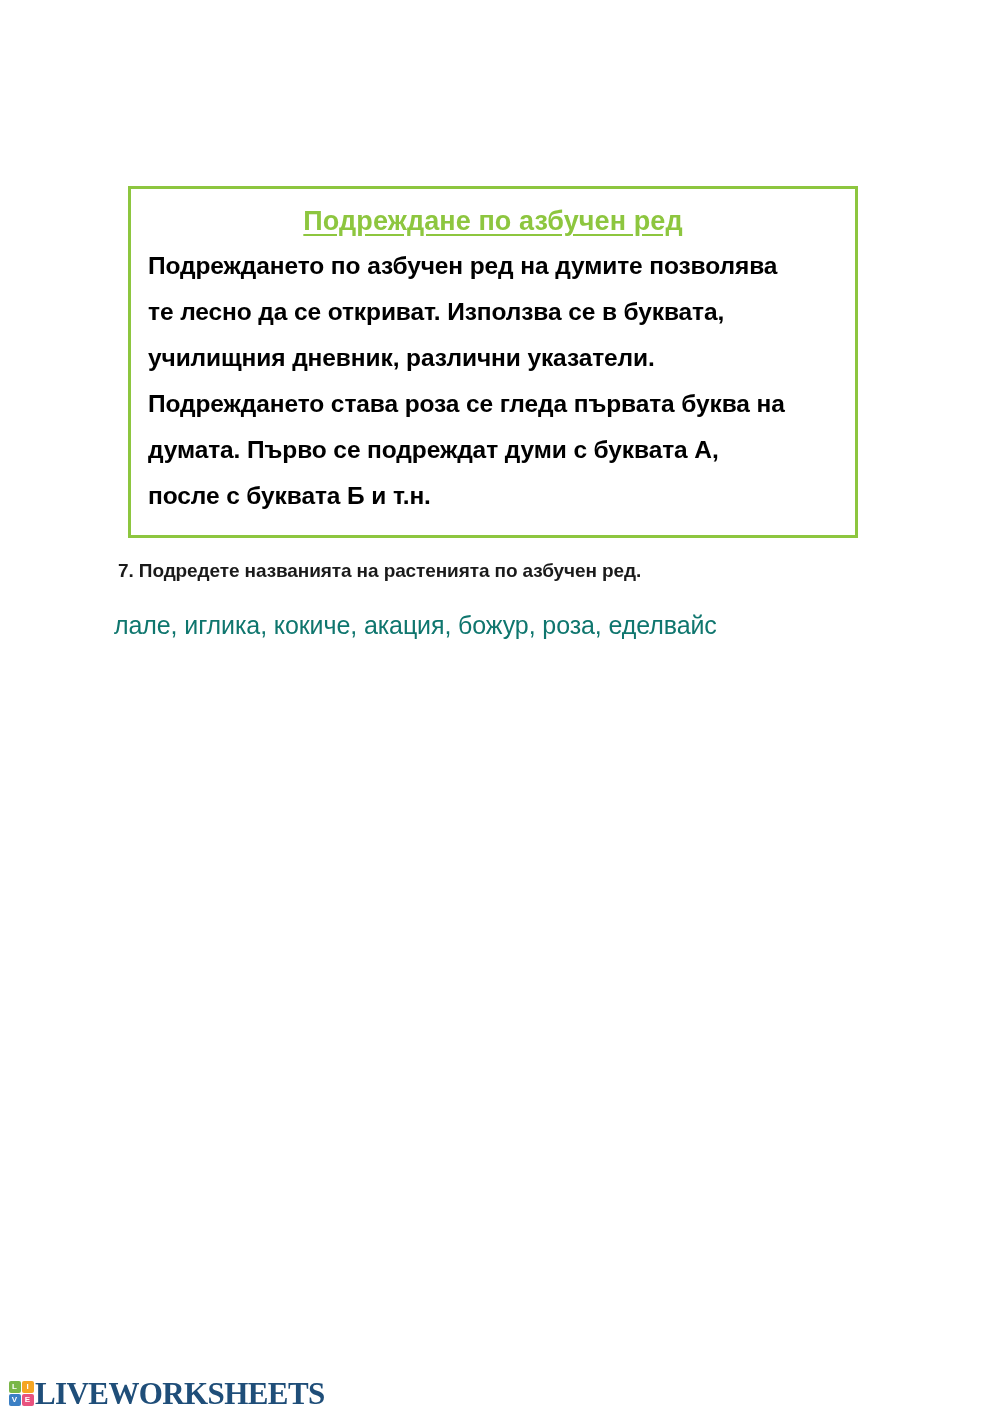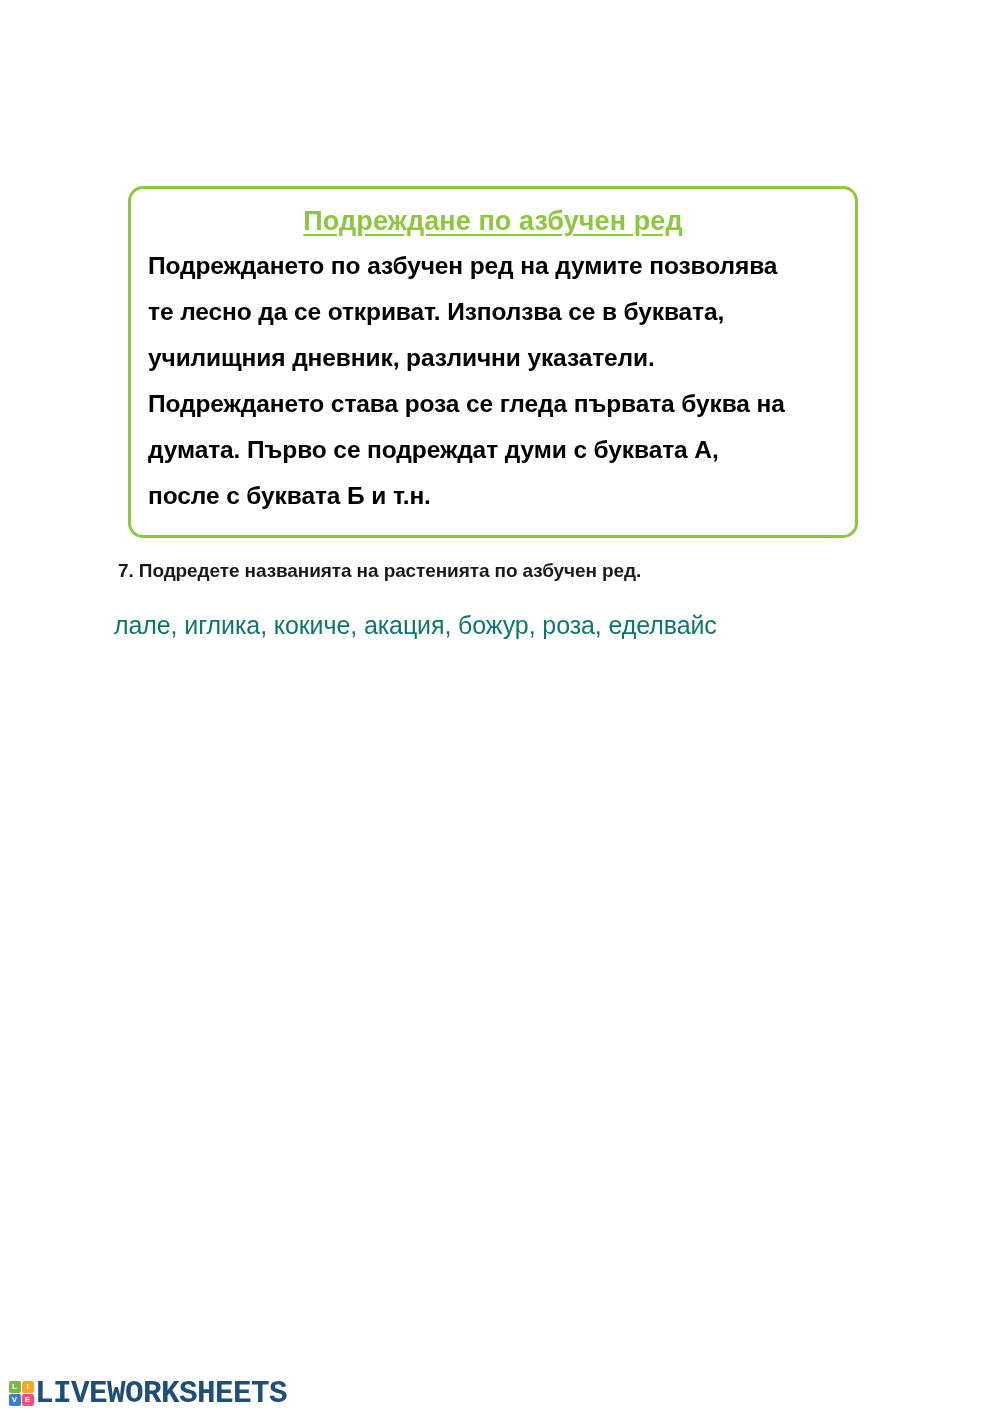--- a/index.html
+++ b/index.html
@@ -111,27 +111,27 @@
     line-height: 12px;
     text-align: center;
     font-family: "Liberation Sans", sans-serif;
   }
   #logo-wordmark {
     color: #1F4E79;
     font-size: 31px;
     font-weight: bold;
     letter-spacing: -0.6px;
     line-height: 1;
-    font-family: Liberation Mono, monospace;
+    font-family: Liberation Serif, serif;
   }
 </style>
 </head>
 <body>
 
-<div id="info-box" style="border-color: rgb(141, 198, 63); border-radius: 15px;">
+<div id="info-box" style="border-color: rgb(141, 198, 63);">
   <div id="info-title" style="color: rgb(141, 198, 63);">Подреждане по азбучен ред</div>
 
   <div id="info-body" style="color: #000000;">
     <span class="line">Подреждането по азбучен ред на думите позволява</span>
     <span class="line">те лесно да се откриват. Използва се в буквата,</span>
     <span class="line">училищния дневник, различни указатели.</span>
     <span class="line">Подреждането става роза се гледа първата буква на</span>
     <span class="line">думата. Първо се подреждат думи с буквата А,</span>
     <span class="line">после с буквата Б и т.н.</span>
   </div>

